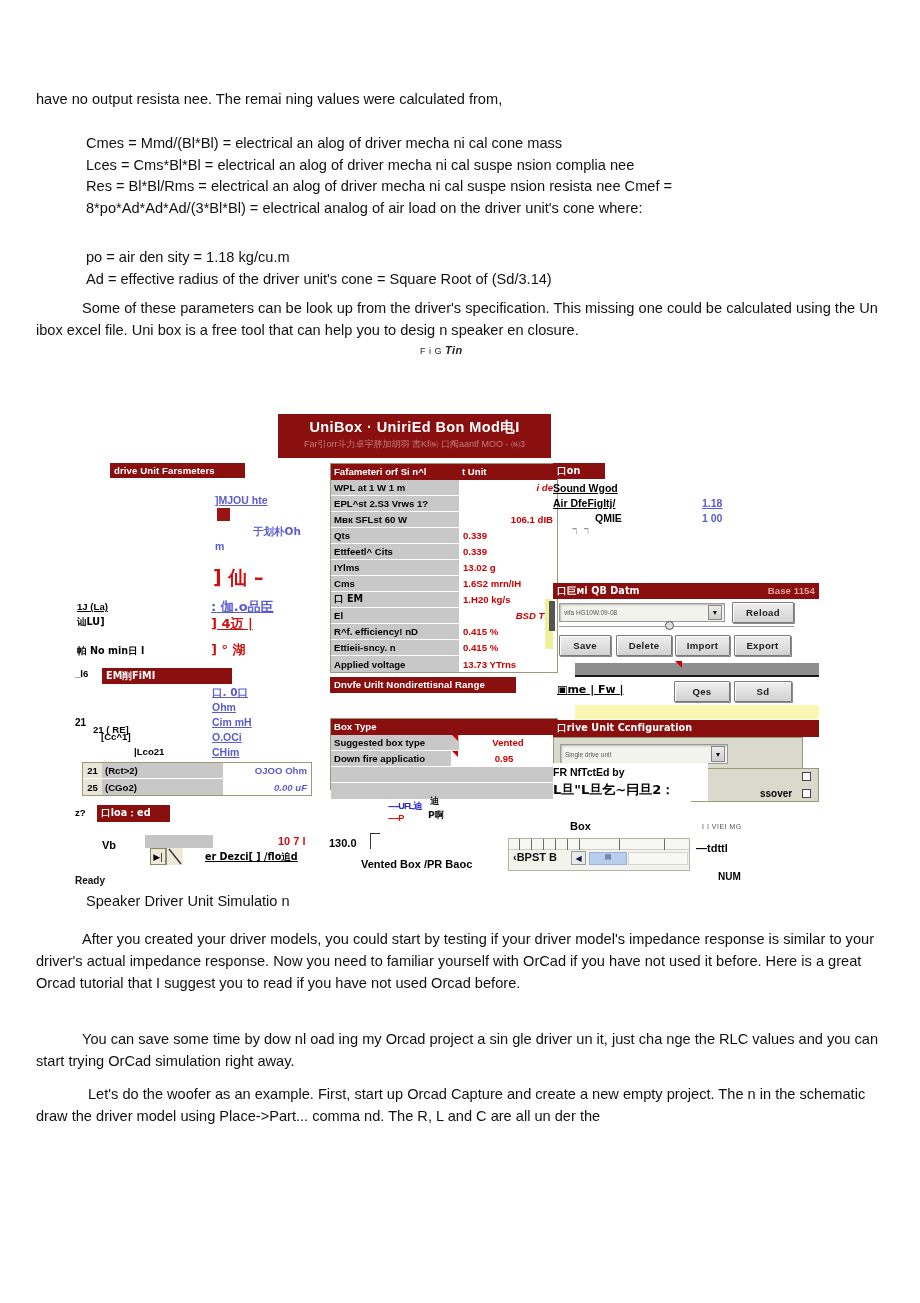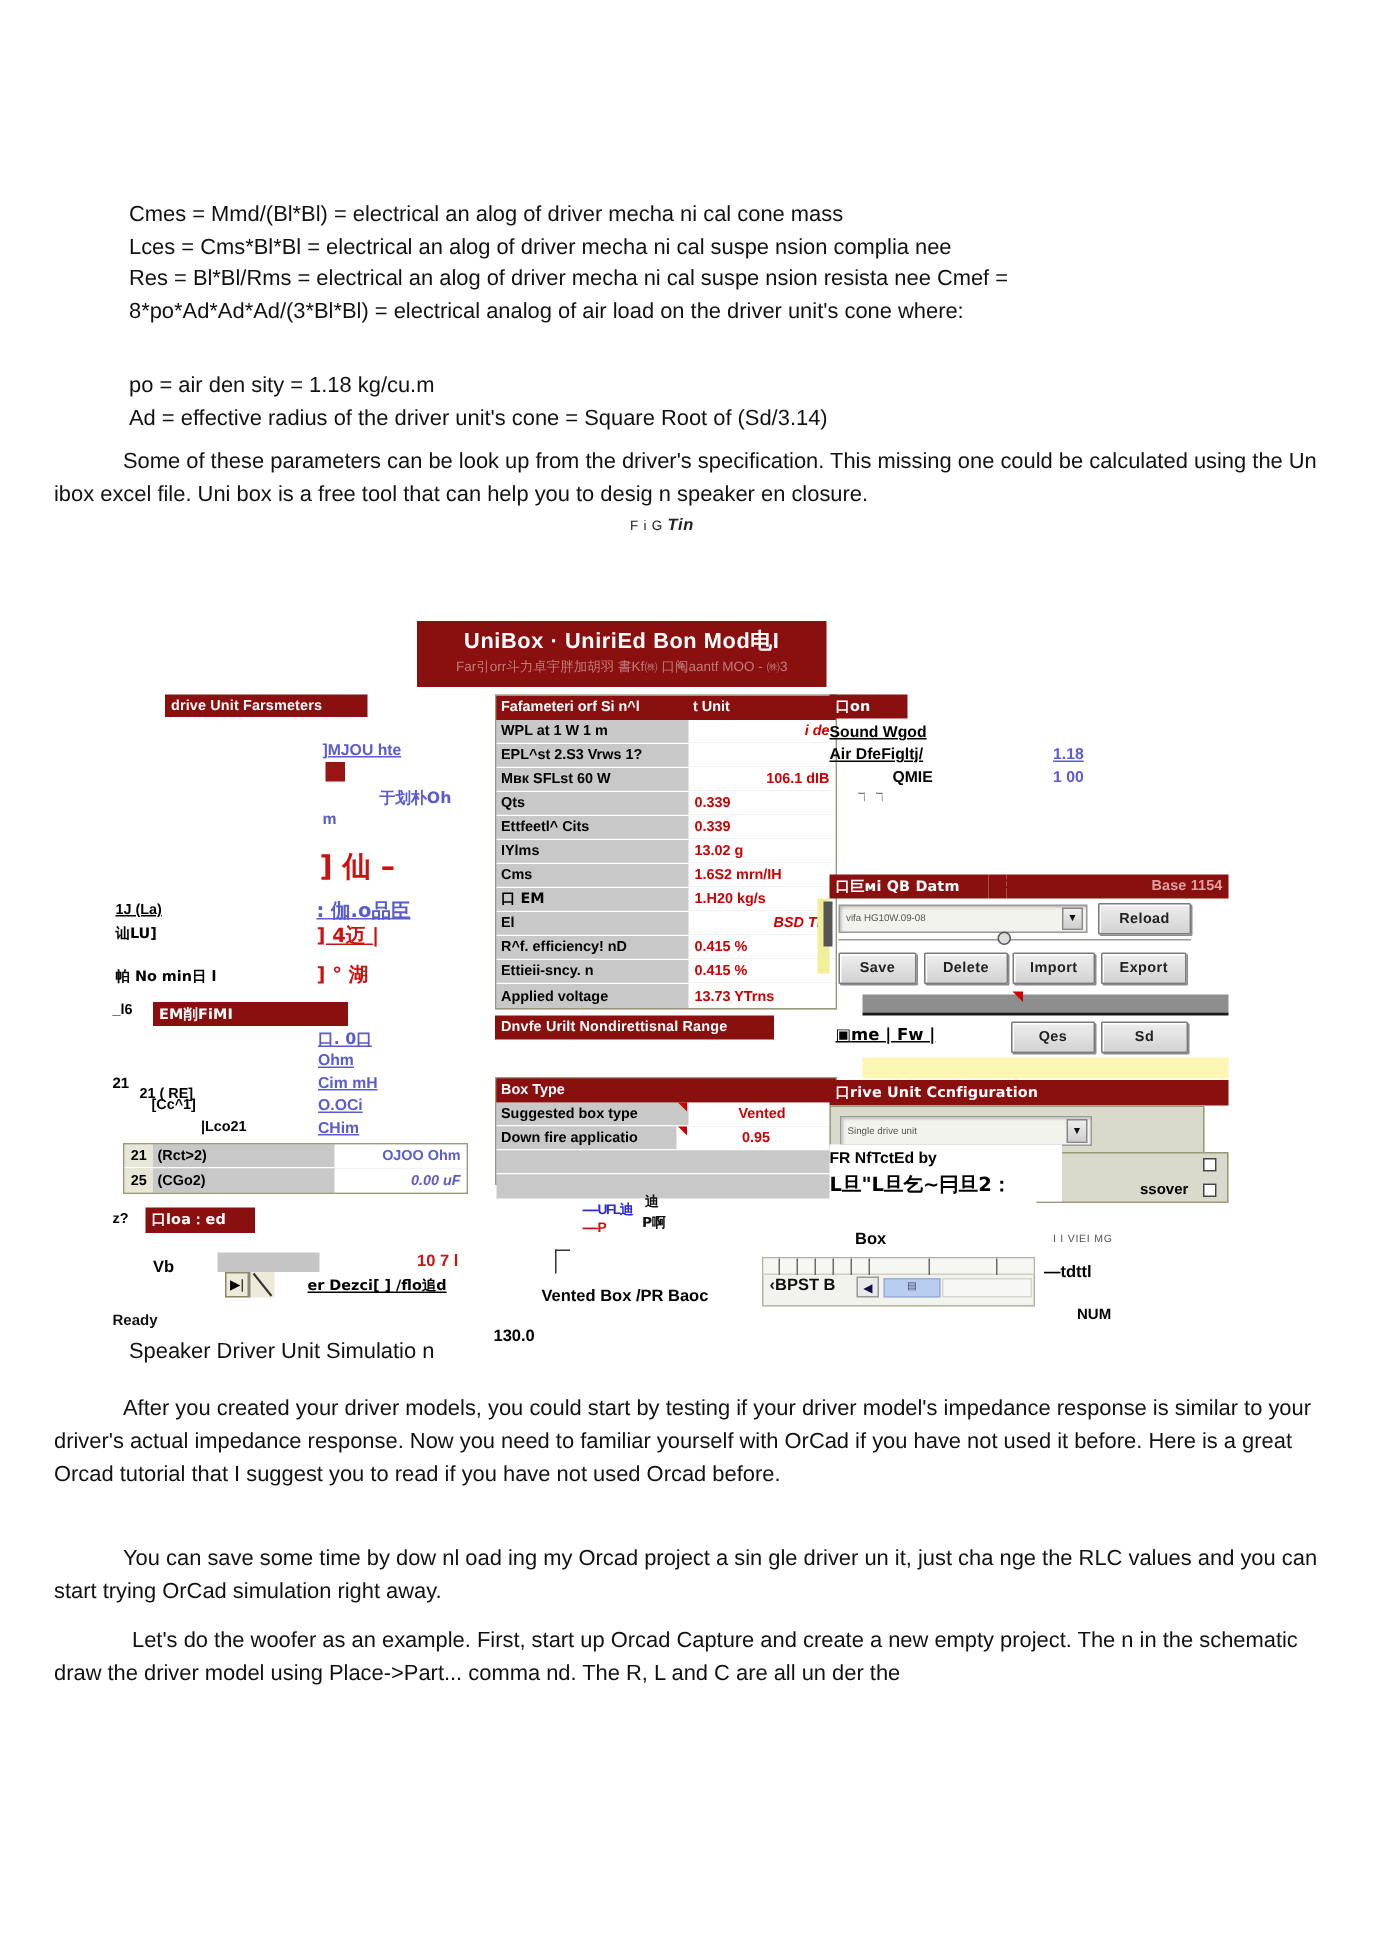--- a/index.html
+++ b/index.html
@@ -107,20 +107,21 @@
     background:#eaeaea;border:1px solid #9a9a9a;font-size:8px;
     display:flex;align-items:center;justify-content:center;color:#114;}
   .tabstrip .hbar{position:absolute;background:#b9cdee;border:1px solid #9ab0d8;}
   .tabstrip .hgutter{position:absolute;background:#f7f7f4;border:1px solid #d6d6cc;}
 </style>
 </head>
 <body>
 
 <div class="doc">
 
+  <div class="para" style="left:36px;top:88px;width:850px;">have no output resista nee. The remai ning values were calculated from,</div>
 
   <div class="mono-block" style="left:86px;top:133px;width:800px;">
     <div>Cmes = Mmd/(Bl*Bl) = electrical an alog of driver mecha ni cal cone mass</div>
     <div>Lces = Cms*Bl*Bl = electrical an alog of driver mecha ni cal suspe nsion complia nee</div>
     <div>Res = Bl*Bl/Rms = electrical an alog of driver mecha ni cal suspe nsion resista nee Cmef =</div>
     <div>8*po*Ad*Ad*Ad/(3*Bl*Bl) = electrical analog of air load on the driver unit's cone where:</div>
   </div>
 
   <div class="mono-block" style="left:86px;top:247px;width:800px;">
     <div>po = air den sity = 1.18 kg/cu.m</div>
@@ -285,21 +286,21 @@
 
     <div class="leg" style="left:313px;top:395px;color:#2a2ad0;">
       <span class="dash">-----UFL迪</span>
     </div>
     <div class="leg cjk" style="left:355px;top:390px;color:#111;">迪</div>
     <div class="leg" style="left:313px;top:408px;color:#cc1111;">
       <span class="dash">-----P</span>
     </div>
     <div class="leg cjk" style="left:353px;top:404px;color:#111;">P啊</div>
 
-    <div class="lbl-bk" style="left:254px;top:432px;font-size:11px;margin-top:48px;">130.0</div>
+    <div class="lbl-bk" style="left:254px;top:432px;font-size:11px;">130.0</div>
     <div style="position:absolute;left:295px;top:428px;width:10px;height:16px;border-top:1.5px solid #333;border-left:1.5px solid #333;"></div>
     <div class="lbl-bk" style="left:286px;top:453px;font-size:11px;">Vented Box /PR Baoc</div>
 
     <div class="hdr cjk" style="position:absolute;left:478px;top:58px;width:52px;height:16px;">口on</div>
     <div class="lbl-bk" style="left:478px;top:77px;text-decoration:underline;font-size:10.5px;">Sound Wgod</div>
     <div class="lbl-bk" style="left:478px;top:92px;text-decoration:underline;font-size:10.5px;">Air DfeFigltj/</div>
     <div class="lbl-bk" style="left:520px;top:107px;font-size:10.5px;">QMIE</div>
     <div class="lbl-bl lbl-bl-u" style="left:627px;top:92px;">1.18</div>
     <div class="lbl-bl" style="left:627px;top:107px;">1 00</div>
     <div style="position:absolute;left:497px;top:122px;font-size:8px;color:#777;">ℸ&nbsp;&nbsp;&nbsp;ℸ</div>

